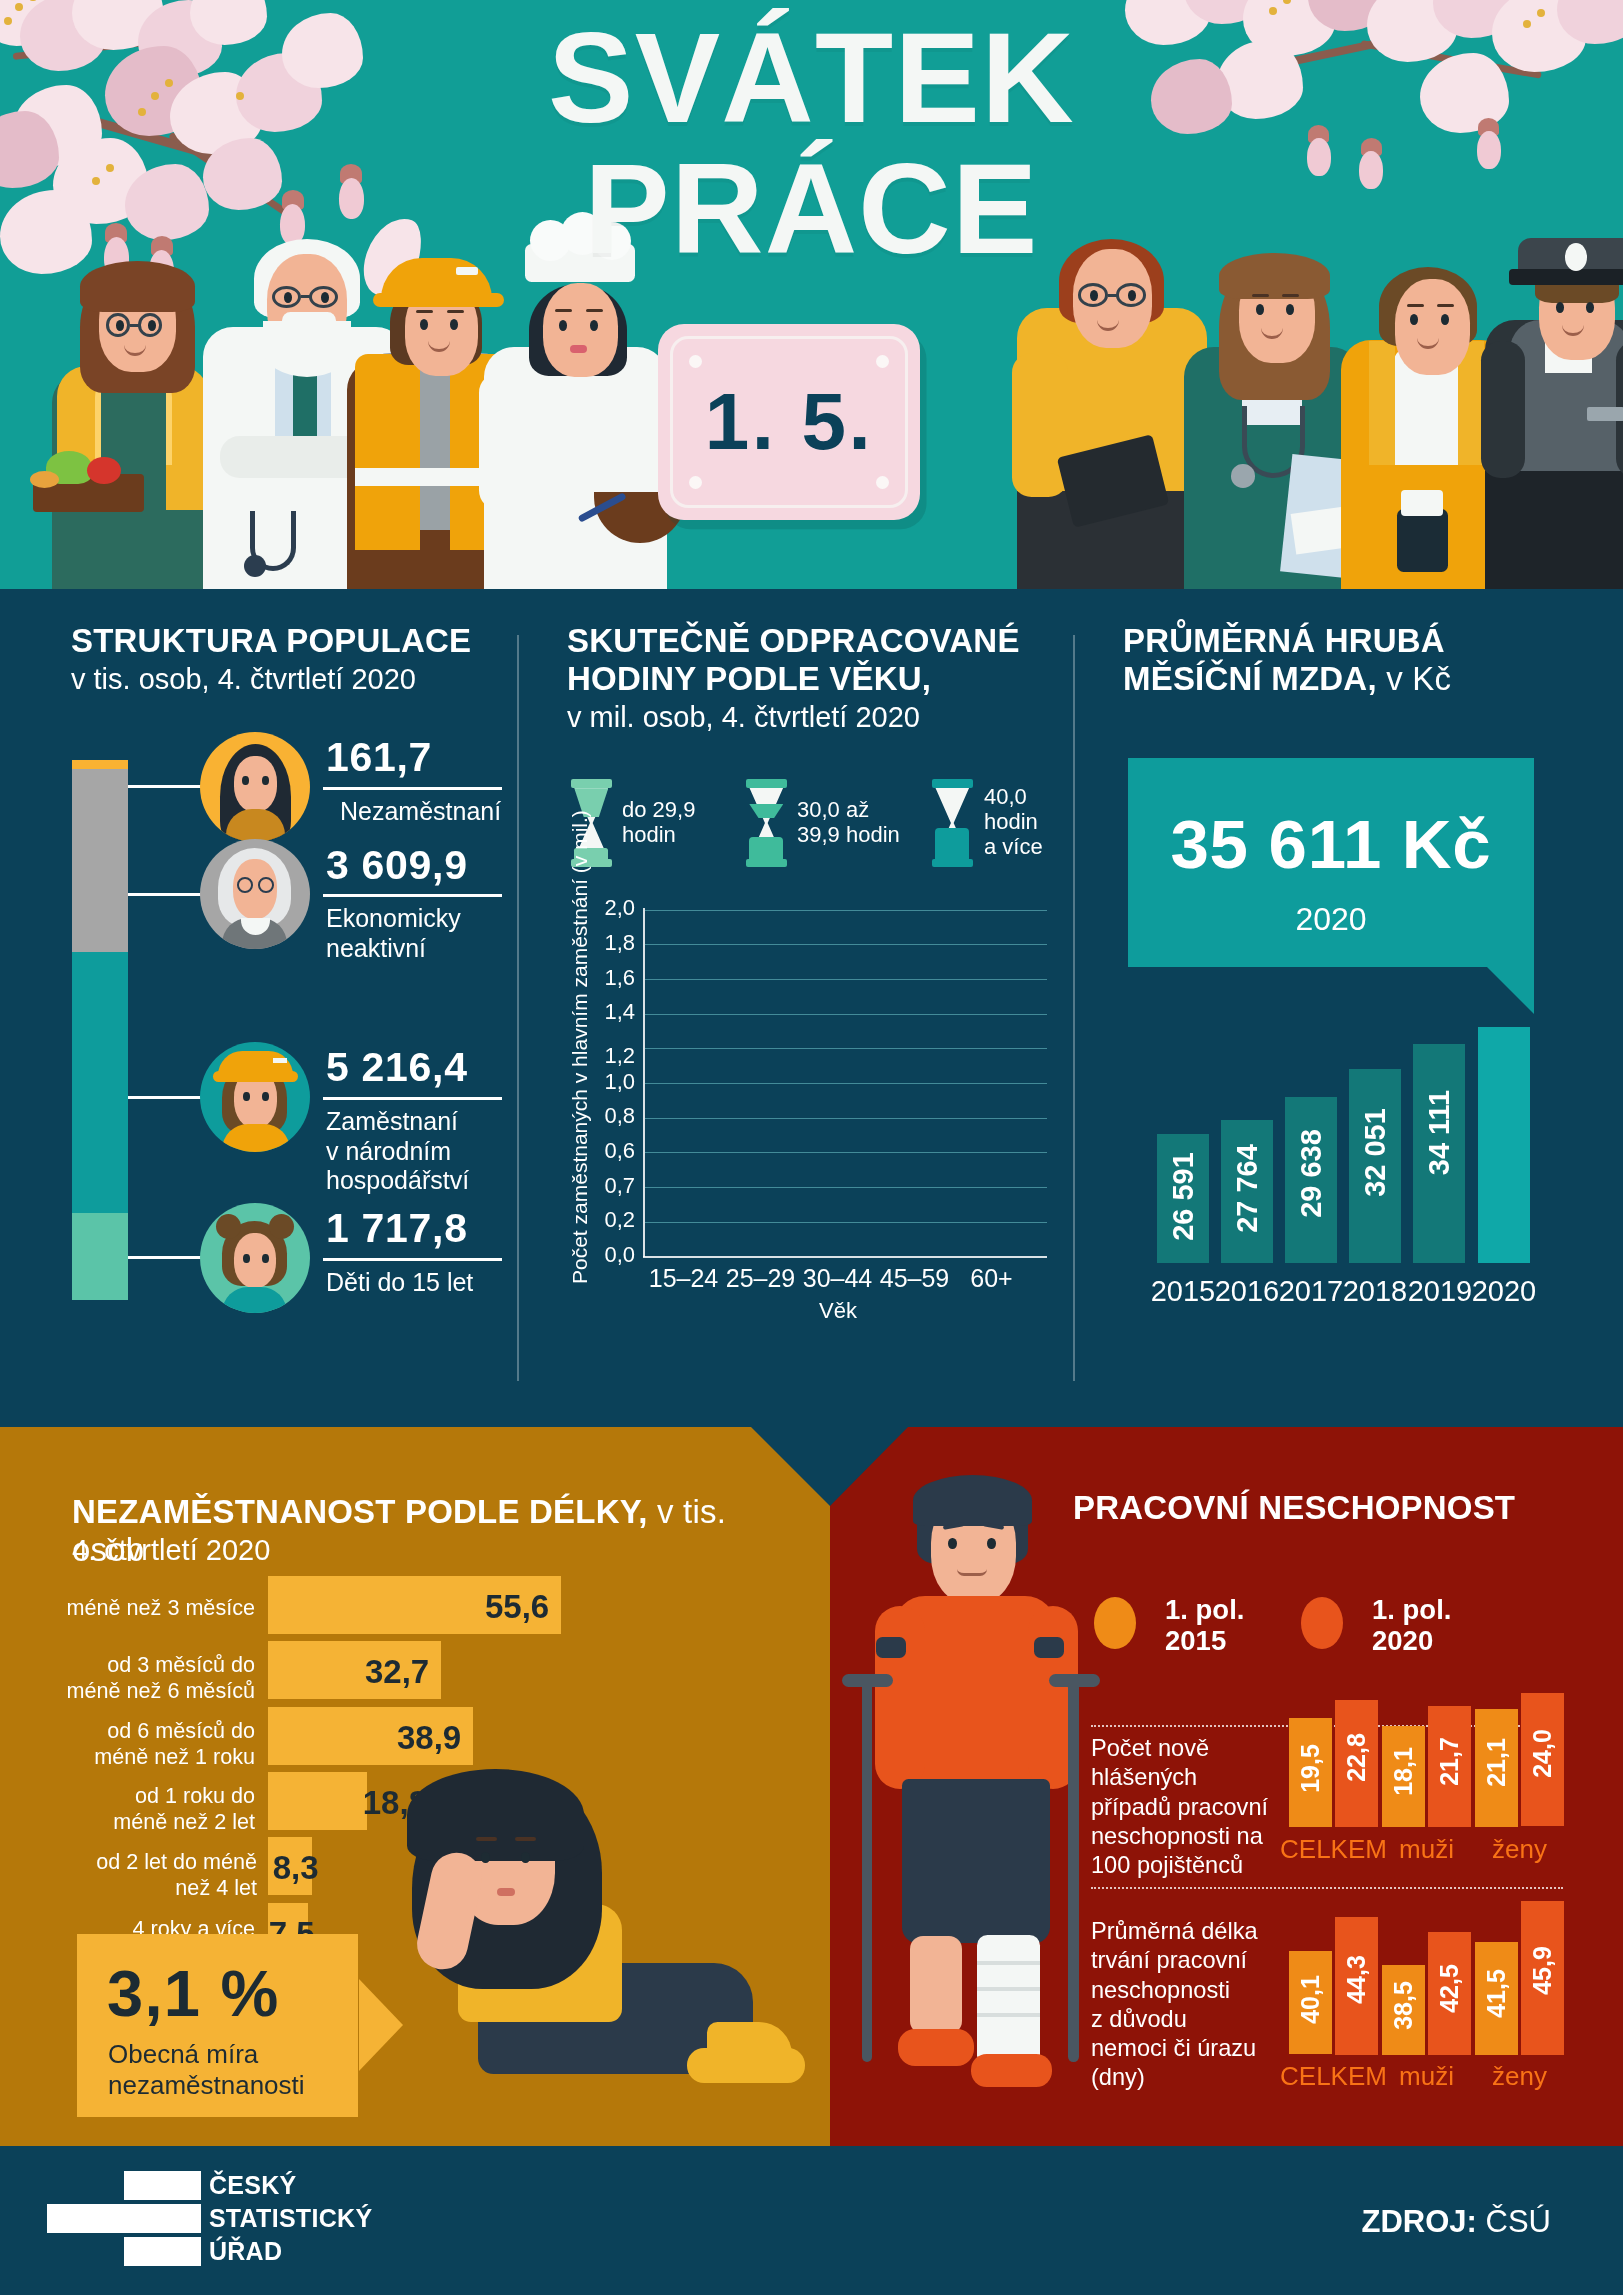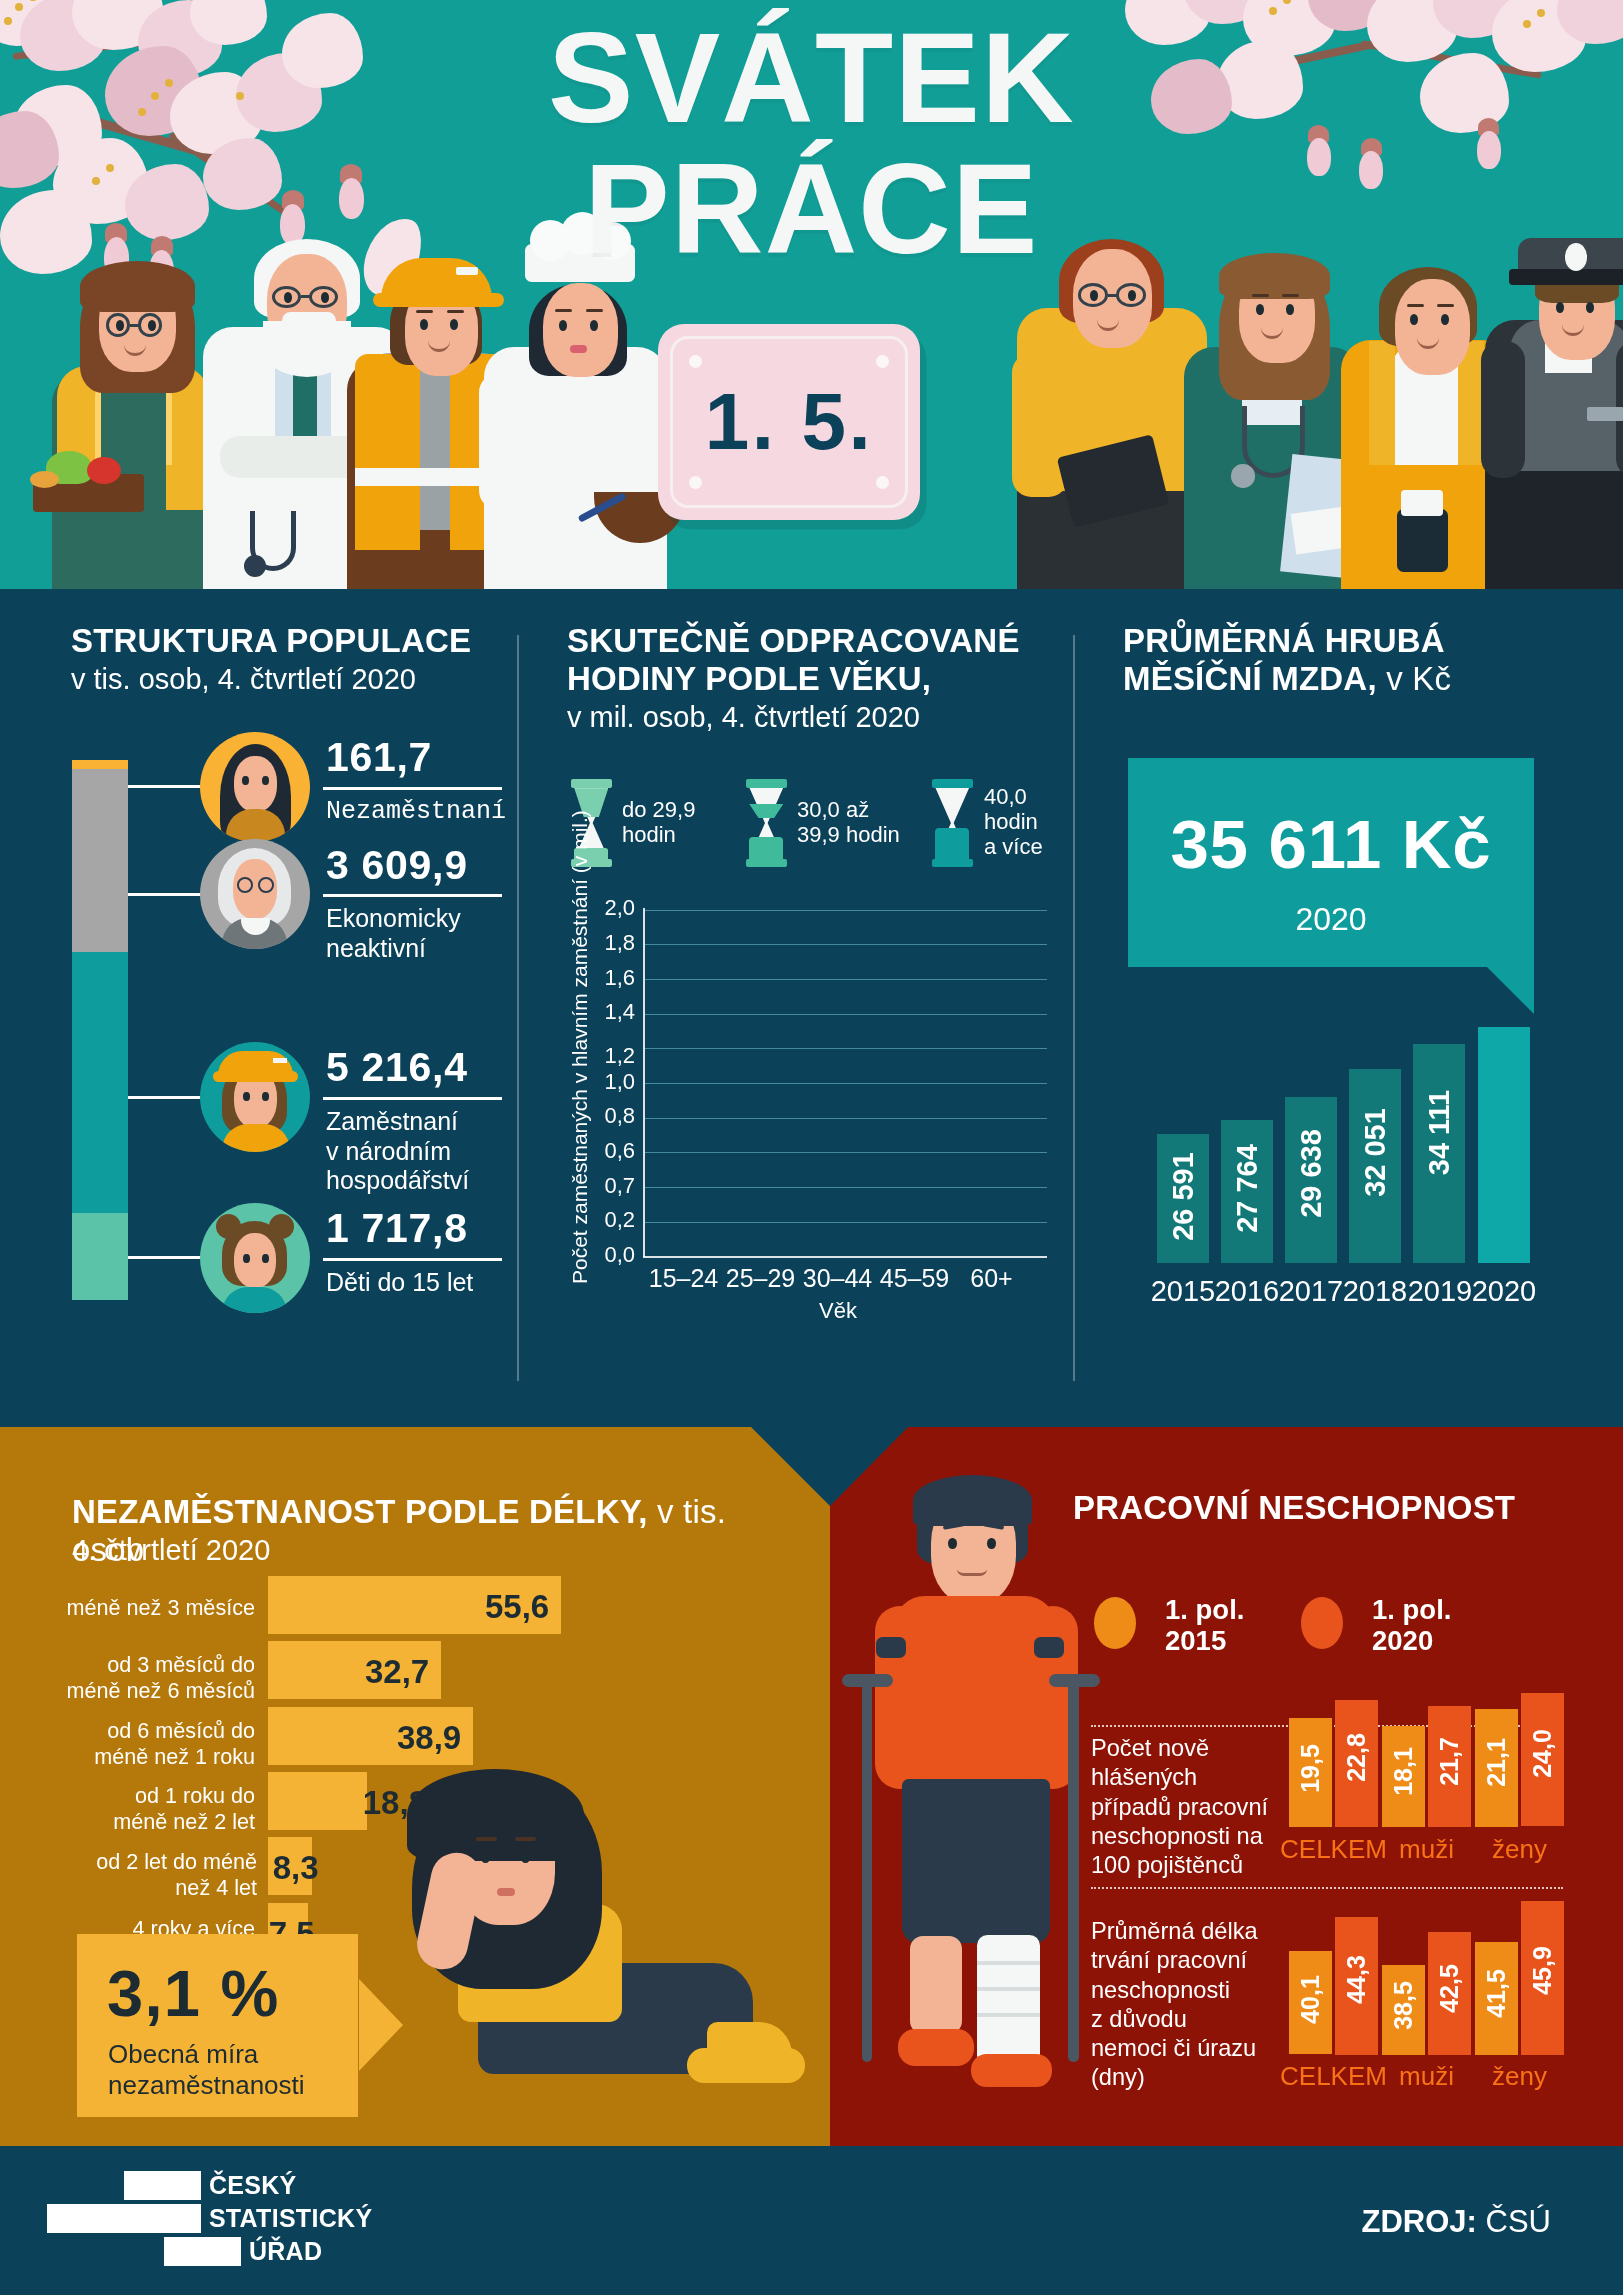--- a/index.html
+++ b/index.html
@@ -538,21 +538,21 @@
     <div class="pop-connector" style="left:128px; top:196px; width:82px;"></div>
     <div class="pop-avatar" style="left:200px; top:143px; width:110px; height:110px; background:#f9b233;">
       <div style="position:absolute; left:19.6px; top:11.8px; width:71px; height:105px; background:#1f2933; border-radius:56% 56% 30% 30%;"></div>
       <div style="position:absolute; left:34px; top:23.6px; width:43px; height:56px; background:#f2b495; border-radius:46%;"></div>
       <div style="position:absolute; left:42px; top:44px; width:6.5px; height:8.5px; background:#1d2b33; border-radius:50%;"></div>
       <div style="position:absolute; left:62px; top:44px; width:6.5px; height:8.5px; background:#1d2b33; border-radius:50%;"></div>
       <div style="position:absolute; left:26px; top:77px; width:59px; height:46px; background:#c8881f; border-radius:26px 26px 0 0;"></div>
     </div>
     <div class="pop-val" style="left:326px; top:145px;">161,7</div>
     <div class="pop-rule" style="left:323px; top:198px; width:179px;"></div>
-    <div class="pop-lbl" style="left:326px; top:208px; width:183px;font-family:Liberation Mono, monospace;">Nezaměstnaní</div>
+    <div class="pop-lbl" style="left:340px; top:208px; width:183px;">Nezaměstnaní</div>
 
     <div class="pop-connector" style="left:128px; top:304px; width:82px;"></div>
     <div class="pop-avatar" style="left:200px; top:250px; width:110px; height:110px; background:#a6a6a6;">
       <div style="position:absolute; left:18.3px; top:9.2px; width:73px; height:79px; background:#e6e8e9; border-radius:56% 56% 40% 40%;"></div>
       <div style="position:absolute; left:33px; top:19.6px; width:44px; height:60px; background:#f2b495; border-radius:46%;"></div>
       <div style="position:absolute; left:37px; top:38px; width:15.7px; height:15.7px; border:2.6px solid #2b3d4f; border-radius:50%;"></div>
       <div style="position:absolute; left:58px; top:38px; width:15.7px; height:15.7px; border:2.6px solid #2b3d4f; border-radius:50%;"></div>
       <div style="position:absolute; left:22px; top:79px; width:65px; height:44px; background:#6f7679; border-radius:26px 26px 0 0;"></div>
       <div style="position:absolute; left:41px; top:79px; width:29px; height:17px; background:#f4f7f5; border-radius:0 0 19.6px 19.6px;"></div>
     </div>
@@ -880,21 +880,21 @@
   <div class="footer">
     <div class="logo-row" style="left:124px; top:25px; flex-direction:column; align-items:flex-start;">
       <div style="display:flex; align-items:center; margin-bottom:3.9px;">
         <div class="logo-block" style="width:77px; height:29px; margin-right:7.9px;"></div>
         <div class="logo-word">ČESKÝ</div>
       </div>
       <div style="display:flex; align-items:center; margin-bottom:3.9px; margin-left:-77px;">
         <div class="logo-block" style="width:154px; height:29px; margin-right:7.9px;"></div>
         <div class="logo-word">STATISTICKÝ</div>
       </div>
-      <div style="display:flex; align-items:center;margin-left:40px;">
+      <div style="display:flex; align-items:center;">
         <div class="logo-block" style="width:77px; height:29px; margin-right:7.9px;"></div>
         <div class="logo-word">ÚŘAD</div>
       </div>
     </div>
 
     <div class="zdroj" style="right:72px; top:58px;">
       <b>ZDROJ:</b>
       <span>ČSÚ</span>
     </div>
   </div>

